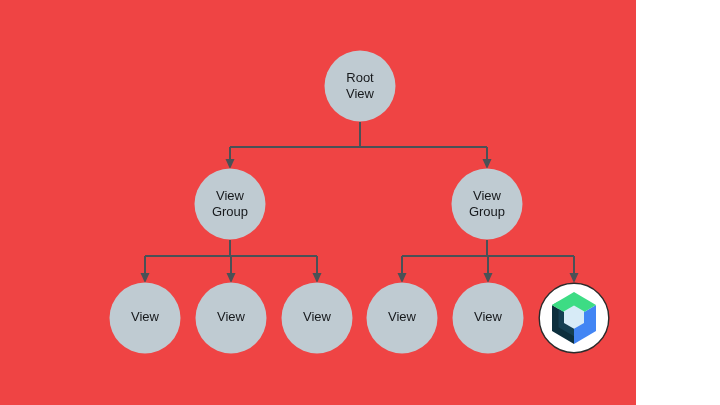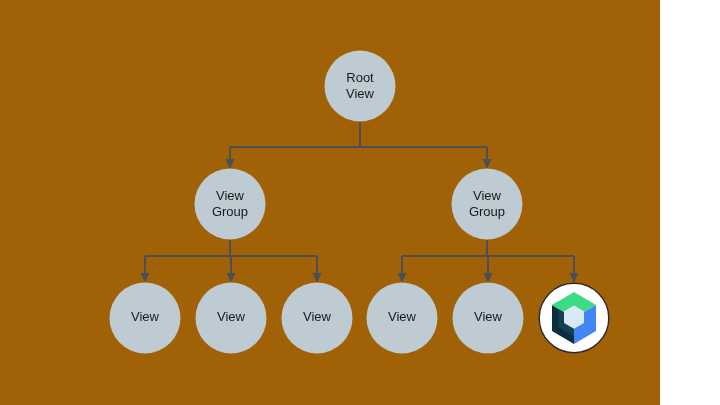--- a/index.html
+++ b/index.html
@@ -10,22 +10,21 @@
     width: 720px;
     height: 405px;
     background: #ffffff;
     font-family: "Liberation Sans", sans-serif;
     overflow: hidden;
   }
   #diagram-root {
     position: relative;
     width: 636px;
     height: 405px;
-    background: #a16207;
-    padding-left: 24px;
+    background: #ef4444;
   }
   #tree-svg {
     position: absolute;
     top: 0;
     left: 0;
     width: 720px;
     height: 405px;
     display: block;
   }
   .node-circle {

